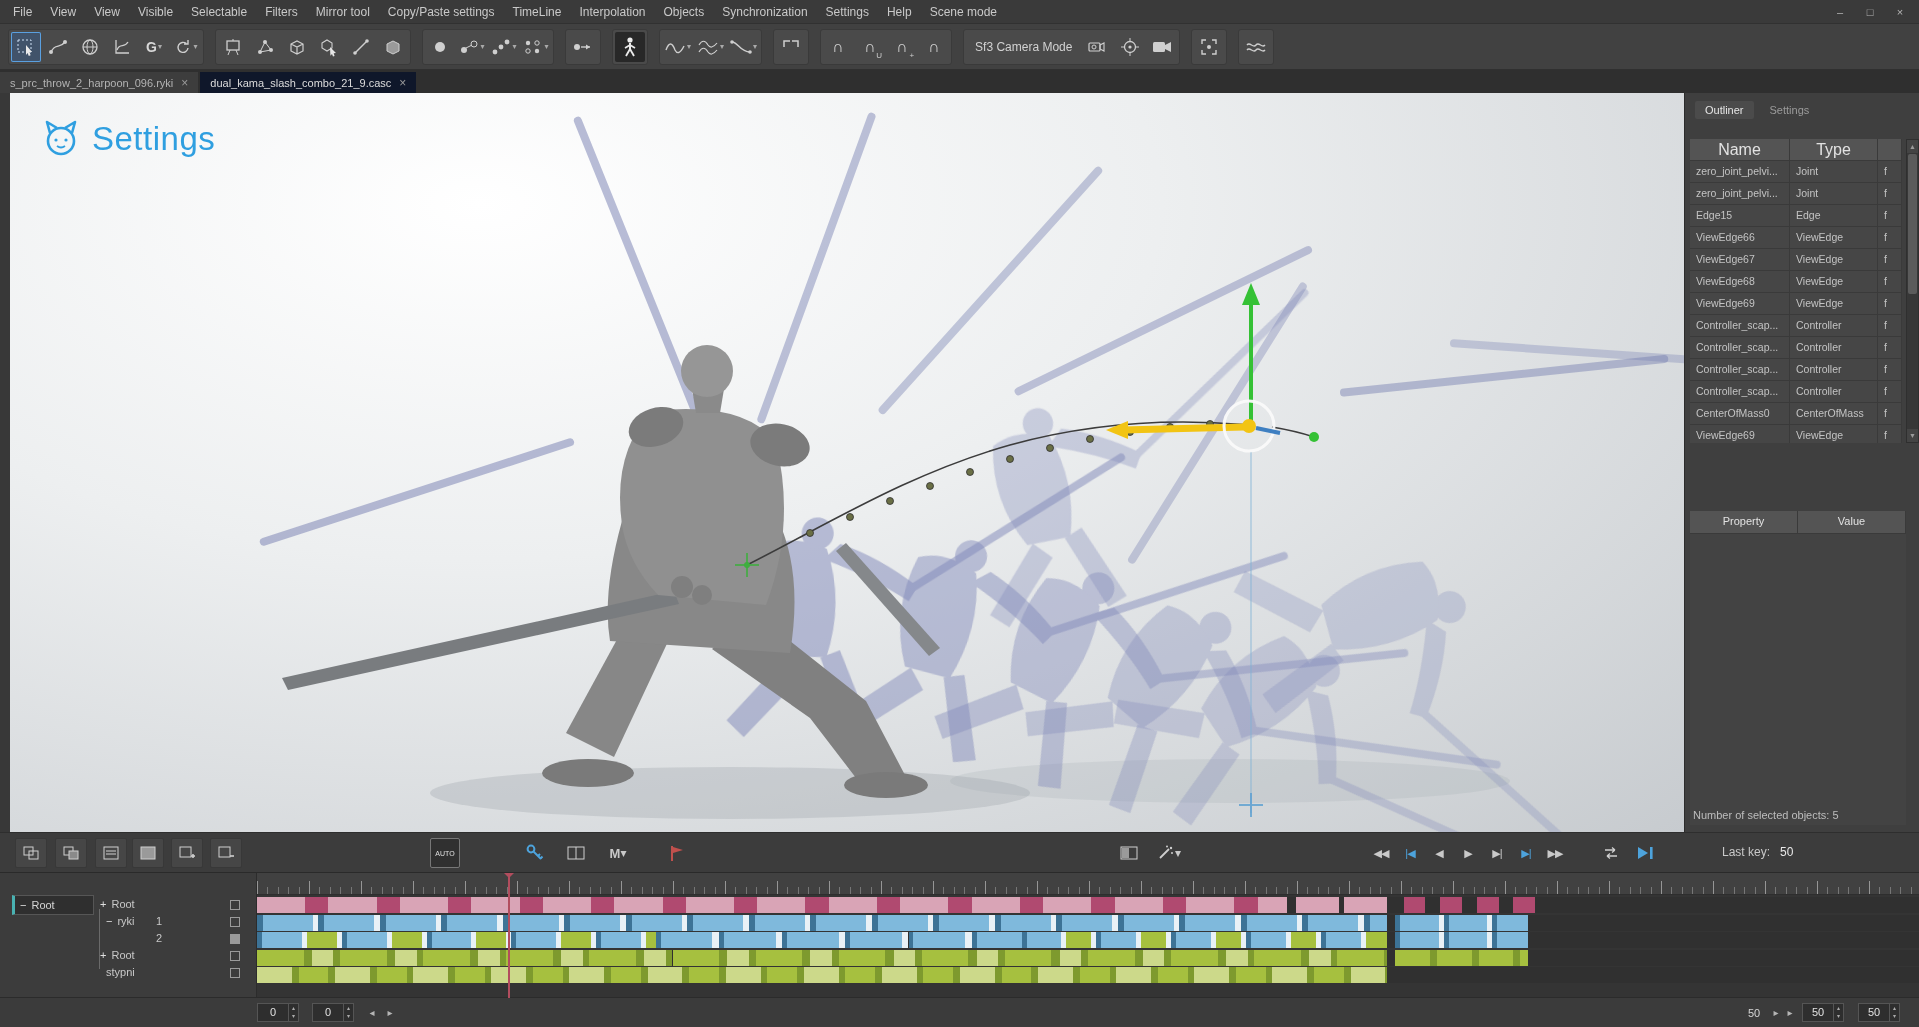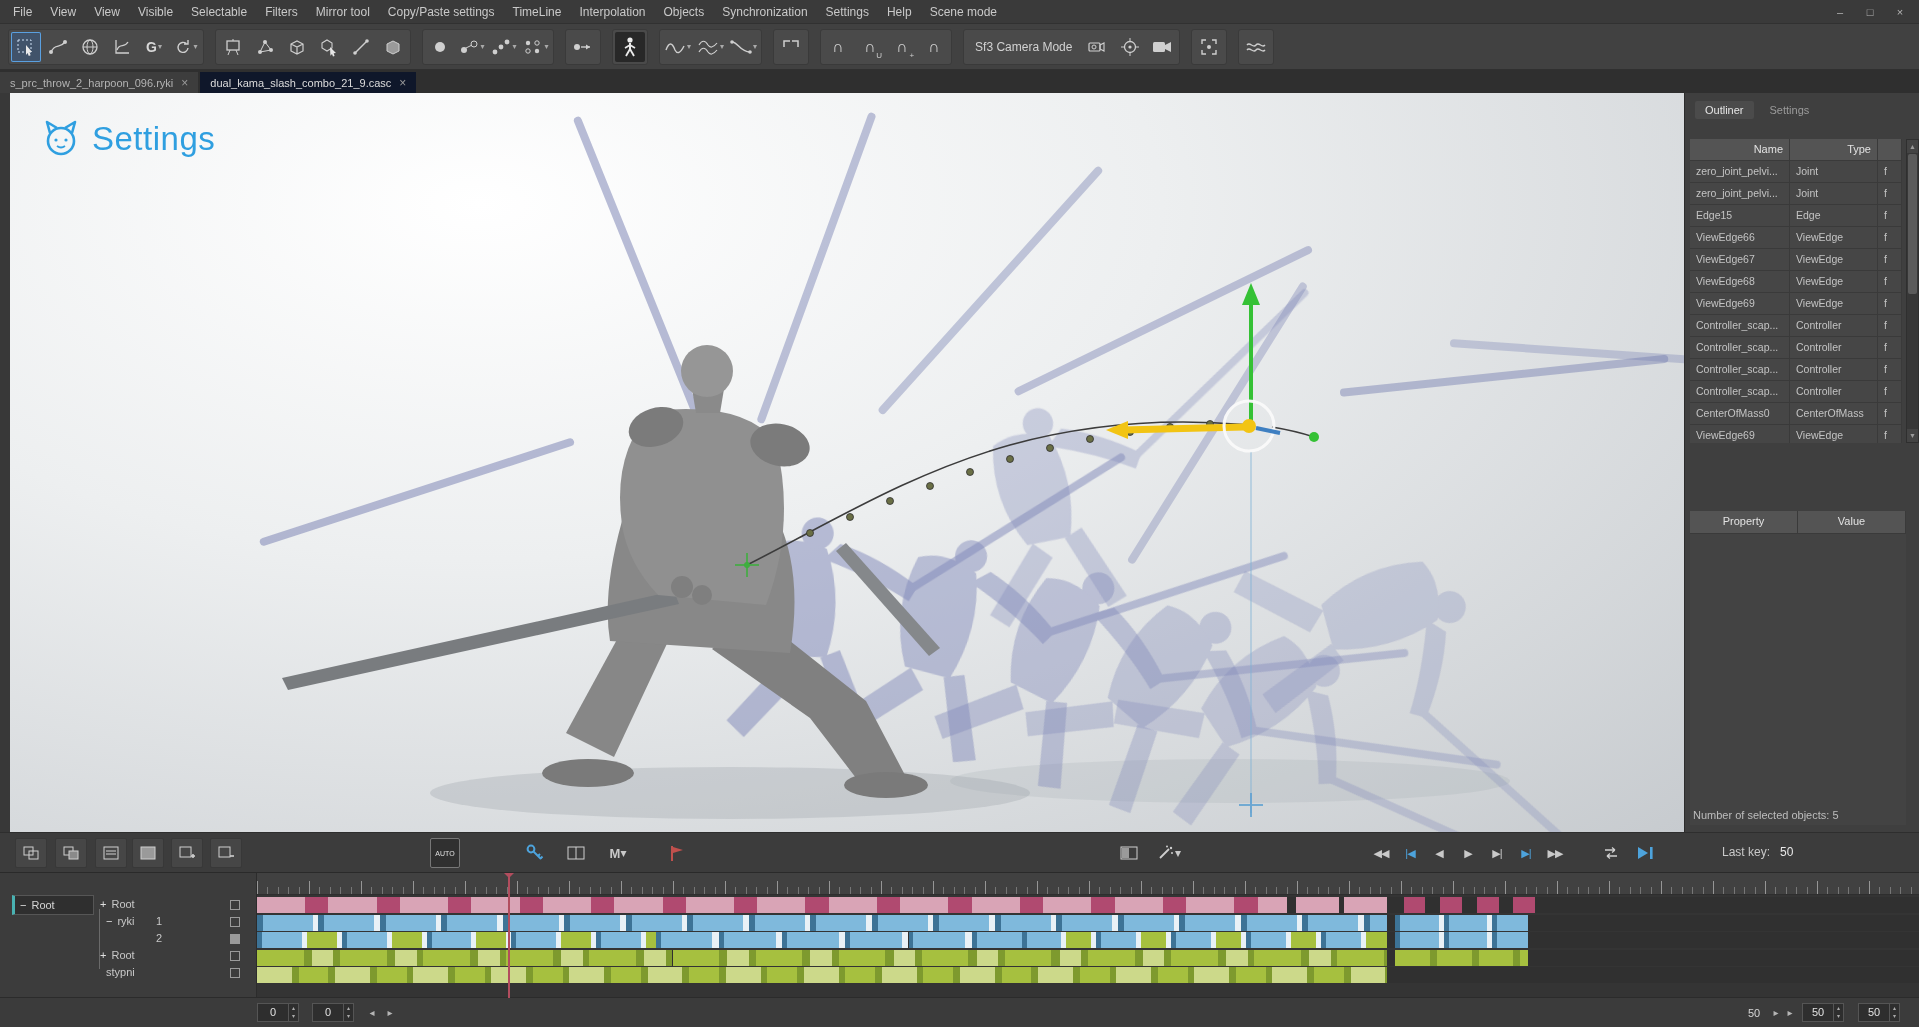--- a/index.html
+++ b/index.html
@@ -50,21 +50,21 @@
   #rightpanel{position:absolute;left:1684px;top:93px;width:235px;height:739px;background:#3f3f3f;
               border-left:1px solid #2c2c2c}
   #rp-tabs{display:flex;gap:6px;padding:8px 10px 6px}
   .rp-tab{font-size:11px;padding:3px 10px;color:#9b9b9b}
   .rp-tab.active{background:#4b4b4b;color:#e5e5e5;border-radius:2px}
   #outliner-table{position:absolute;left:5px;top:46px;width:212px}
   .ot-row{display:grid;grid-template-columns:100px 88px 24px;height:22px;background:#464646;
           border-bottom:1px solid #3a3a3a}
   .ot-row .cell{font-size:10.5px;line-height:21px;padding:0 6px;overflow:hidden;white-space:nowrap;
                 text-overflow:ellipsis;border-right:1px solid #3a3a3a;color:#c3c3c3}
-  #ot-head .cell{background:#545454;color:#e2e2e2;text-align:right;font-size:11px}
+  #ot-head .cell{background:#545454;color:#e2e2e2;text-align:center;font-size:16px}
   #ot-clip{height:282px;overflow:hidden}
   #rp-scroll{position:absolute;left:221px;top:46px;width:13px;height:304px;background:#373737;border:1px solid #2f2f2f}
   .sc-arrow{height:13px;display:flex;align-items:center;justify-content:center;font-size:7px;color:#9a9a9a;background:#444}
   #sc-thumb{position:absolute;left:1px;top:14px;width:9px;height:140px;background:#5b5b5b;border-radius:2px}
   #sc-down{position:absolute;left:0;bottom:0;width:100%}
   #prop-table{position:absolute;left:5px;top:418px;width:216px}
   #prop-head{display:grid;grid-template-columns:108px 108px;height:22px}
   #prop-head .cell{background:#545454;color:#e2e2e2;font-size:11px;line-height:21px;text-align:center;border-right:1px solid #3a3a3a}
   #prop-body{height:292px;background:#434343;border-top:1px solid #3a3a3a}
   #rp-status{position:absolute;left:8px;top:716px;font-size:11px;color:#bdbdbd}

